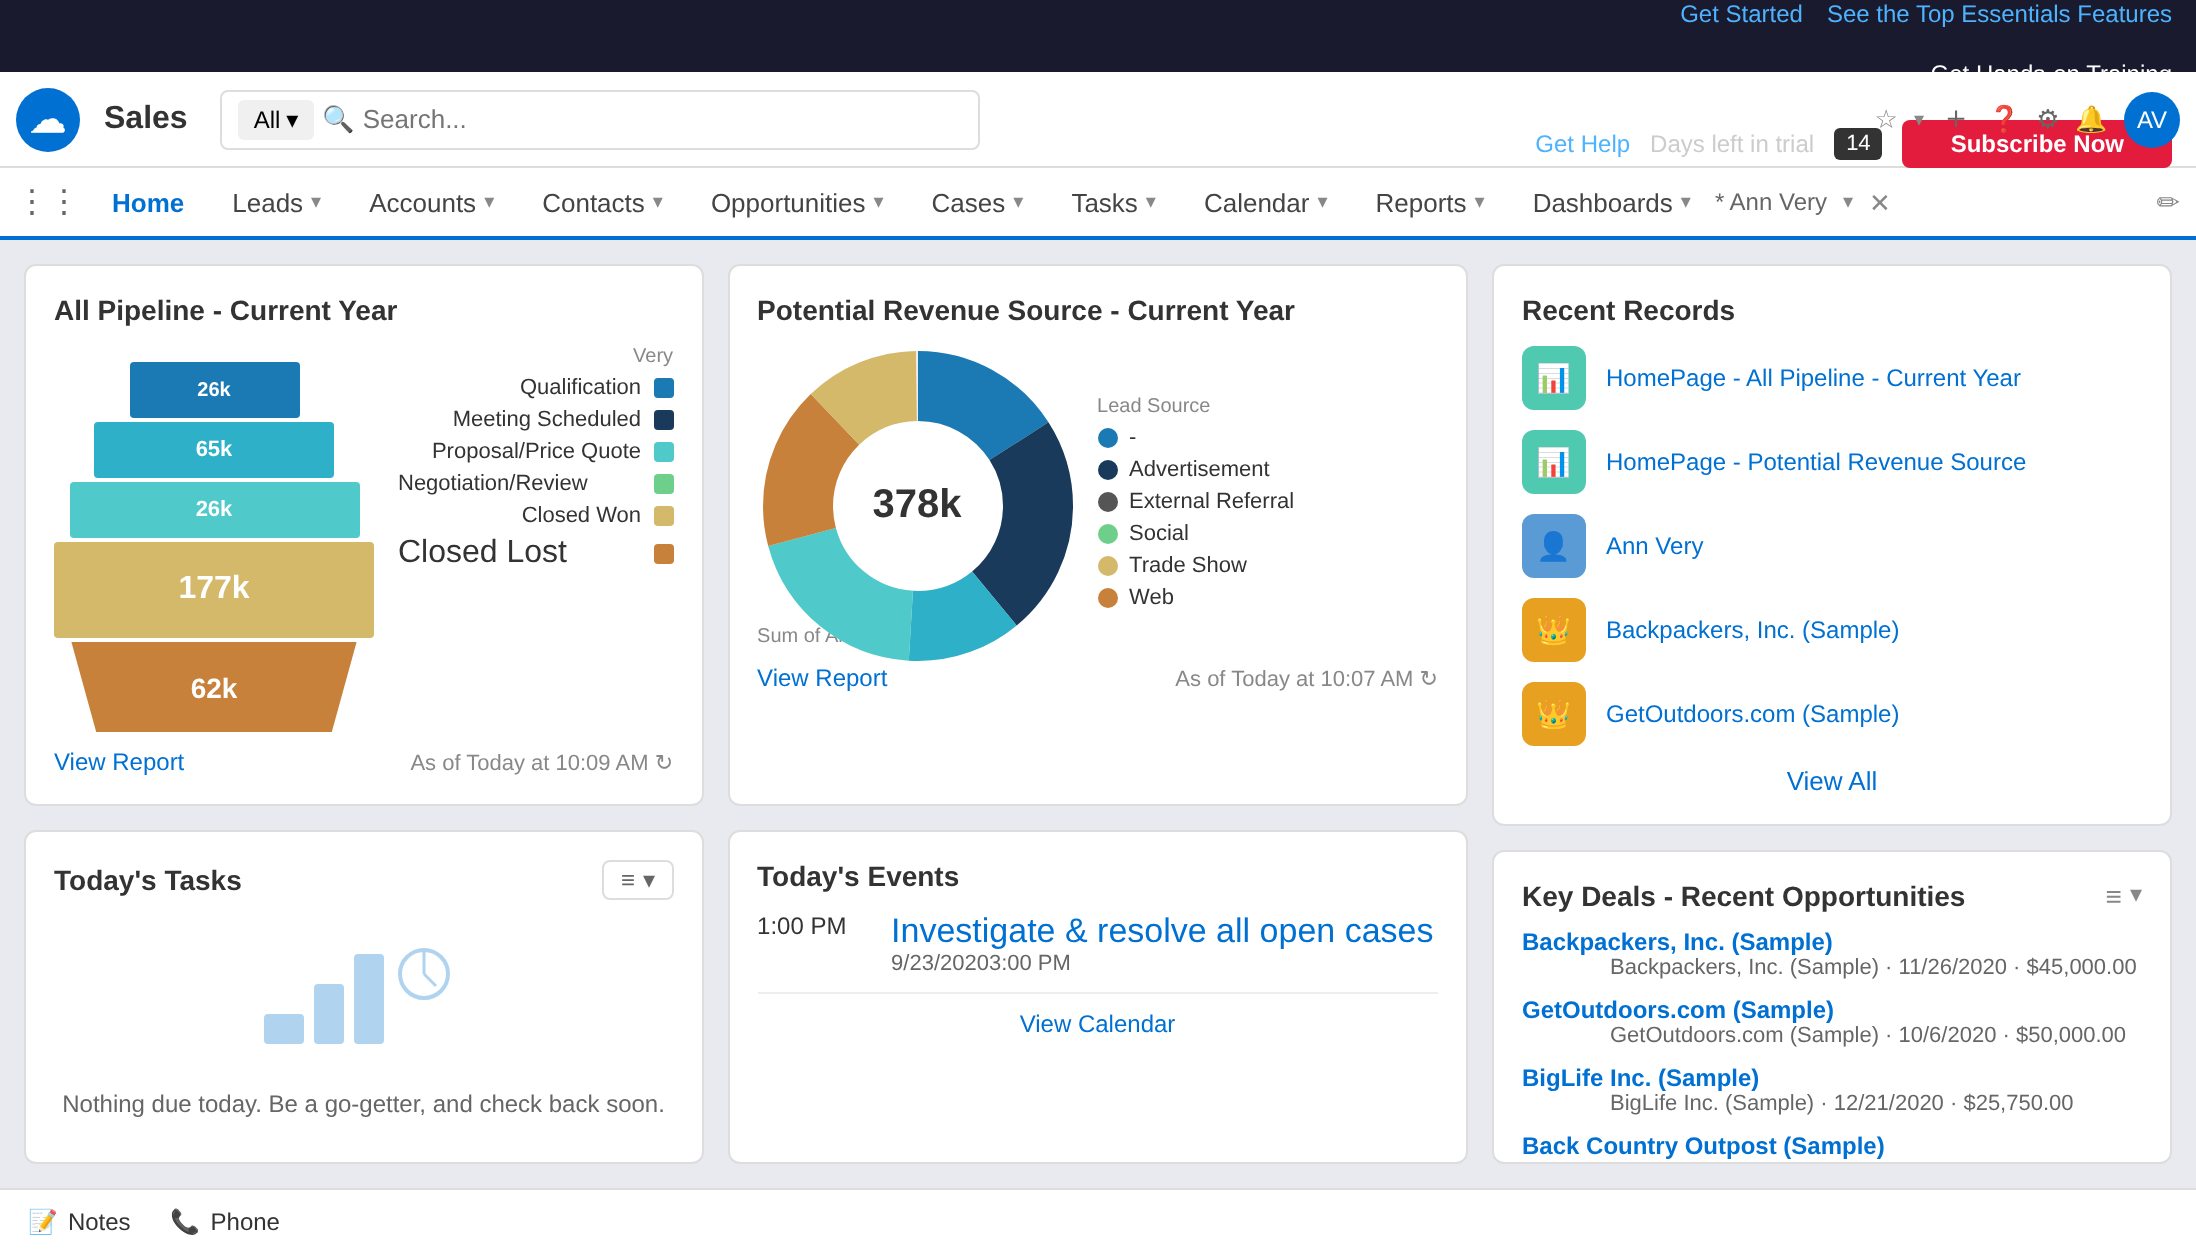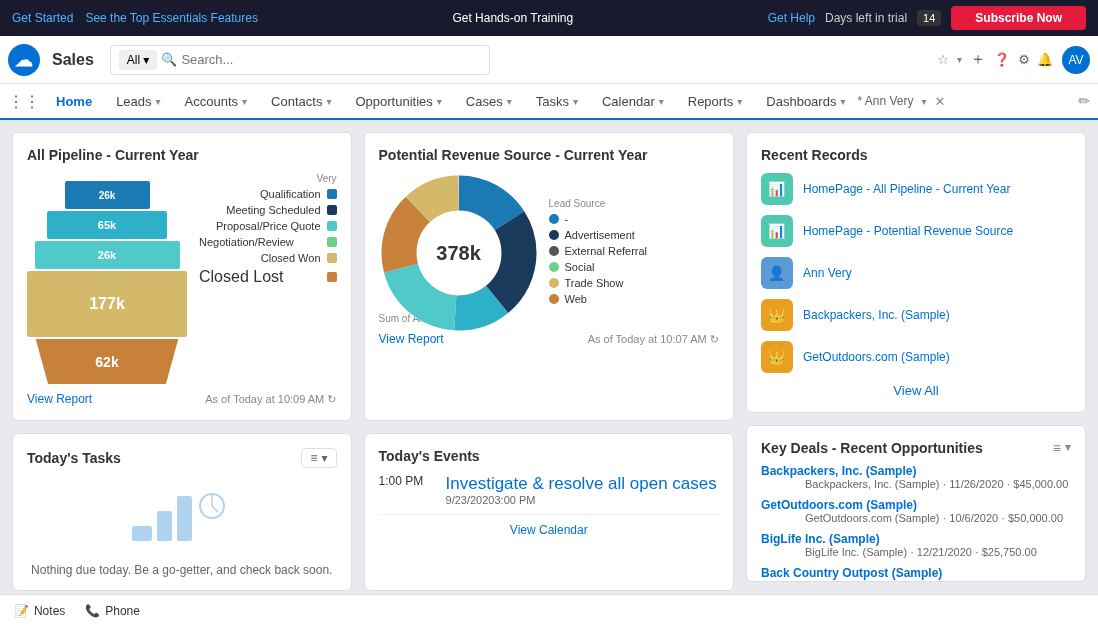--- a/index.html
+++ b/index.html
@@ -3,25 +3,26 @@
   <meta charset="utf-8">
   <style>
     * { margin: 0; padding: 0; box-sizing: border-box; }
     body { font-family: 'Salesforce Sans', Arial, sans-serif; font-size: 13px; background: #f3f3f3; color: #333; overflow: hidden; }
 
     
     .top-bar {
       background: #1a1a2e;
       color: #ccc;
       display: flex;
-      align-items: center;
+      align-items: flex-end;
       padding: 0 12px;
       height: 36px;
       font-size: 12px;
       gap: 16px;
+      flex-direction: column;
     }
     .top-bar-left { display: flex; gap: 12px; align-items: center; }
     .top-bar-center { flex: 1; text-align: center; color: #fff; font-size: 12px; }
     .top-bar-right { display: flex; align-items: center; gap: 10px; }
     .subscribe-btn {
       background: #e31c3d;
       color: white;
       border: none;
       border-radius: 4px;
       padding: 5px 24px;
@@ -341,21 +342,21 @@
     <div class="top-widgets">
 
       <div class="card pipeline-card">
         <div class="card-title">All Pipeline - Current Year</div>
         <div class="funnel-container">
 
           <div class="funnel-visual">
             <div class="funnel-row" style="width:85px;height:28px;background:#1b7ab3;font-size:10px;">26k</div>
             <div class="funnel-row" style="width:120px;height:28px;background:#2eb0c9;font-size:11px;">65k</div>
             <div class="funnel-row" style="width:145px;height:28px;background:#4fc9c9;font-size:11px;">26k</div>
-            <div class="funnel-row" style="width:160px;height:66px;background:#d4b96a;font-size:16px;font-weight:bold;">177k</div>
+            <div class="funnel-row" style="width:160px;height:48px;background:#d4b96a;font-size:16px;font-weight:bold;">177k</div>
             <div class="funnel-row" style="width:155px;height:45px;background:#c8813a;font-size:14px;clip-path:polygon(4% 0%, 96% 0%, 88% 100%, 12% 100%);">62k</div>
           </div>
 
           <div class="funnel-legend">
             <div style="font-size:10px;color:#888;text-align:right;margin-bottom:4px;">Very</div>
             <div class="legend-row">
                 <div style="flex:1;text-align:right;font-size:11px;">Qualification</div>
                 <div class="legend-dot" style="background:#1b7ab3;"></div>
               </div>
             <div class="legend-row">

